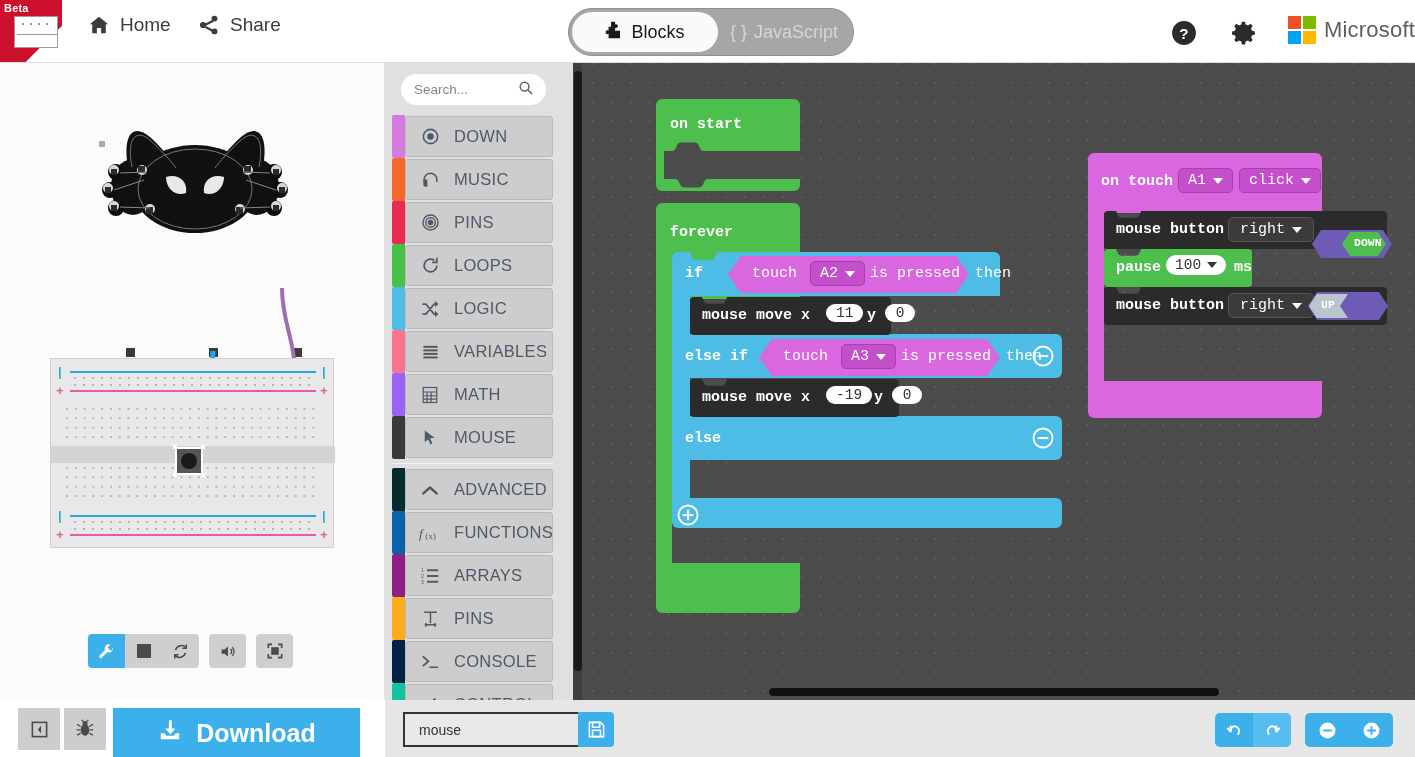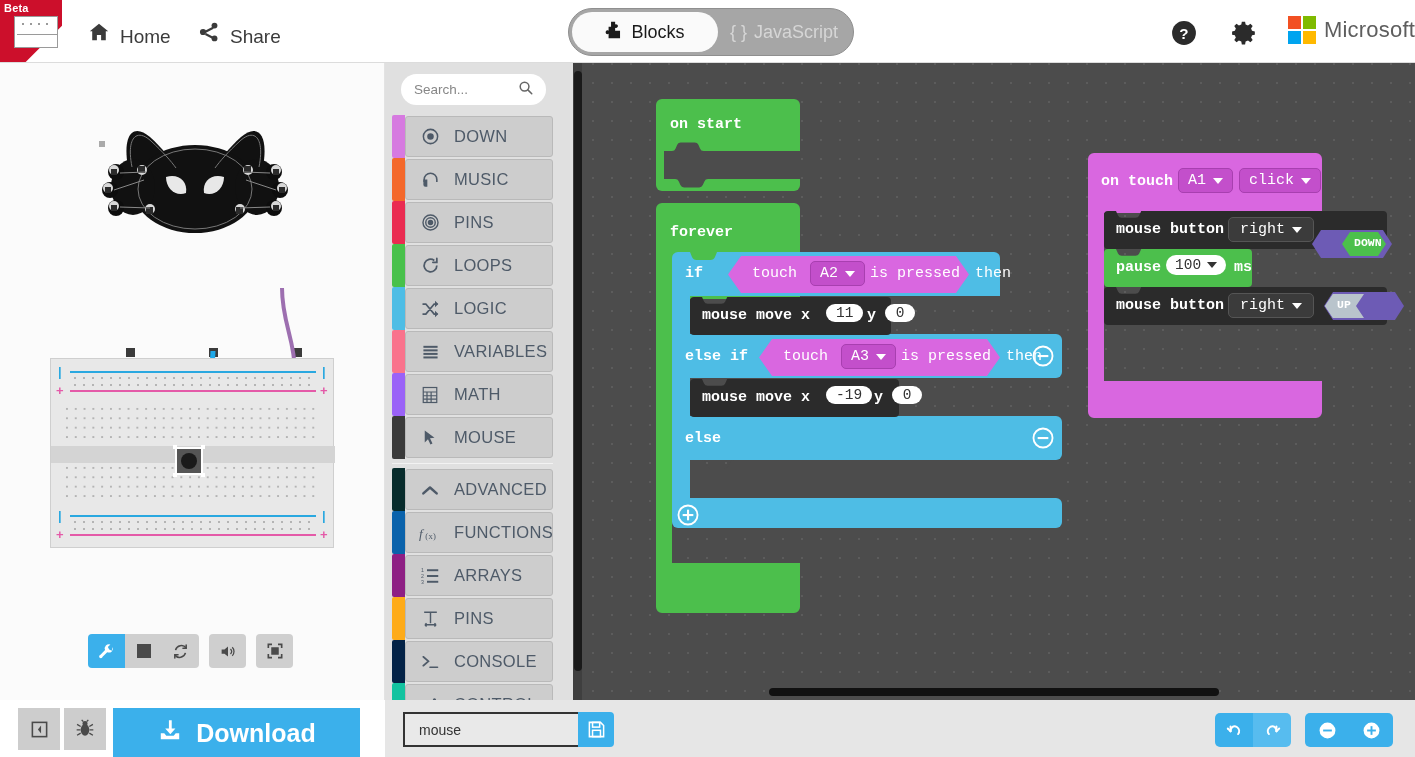--- a/index.html
+++ b/index.html
@@ -17,21 +17,21 @@
   #logo-box { position:absolute; left:14px; top:16px; width:44px; height:32px;
         border:1px solid #9a9a9a; background:#fff; }
   #logo-box .dots { position:absolute; left:6px; top:5px; width:32px; height:5px;
         background:
           radial-gradient(circle 1px at 2px 2px,#9a9a9a 99%,transparent 100%),
           radial-gradient(circle 1px at 10px 2px,#9a9a9a 99%,transparent 100%),
           radial-gradient(circle 1px at 18px 2px,#9a9a9a 99%,transparent 100%),
           radial-gradient(circle 1px at 26px 2px,#9a9a9a 99%,transparent 100%); }
   #logo-box .ln { position:absolute; left:2px; top:17px; width:40px; height:1px; background:#9a9a9a; }
 
-  .hbtn { position:absolute; top:14px; height:34px; display:flex; align-items:flex-end;
+  .hbtn { position:absolute; top:14px; height:34px; display:flex; align-items:flex-start;
           gap:10px; color:#3b3b3b; font-size:19px; cursor:pointer; }
   #home-btn { left:88px; }
   #share-btn { left:198px; }
 
   
   #view-toggle { position:absolute; left:568px; top:8px; width:286px; height:48px;
         border-radius:24px; background:#a6a6a6; border:1px solid #8f8f8f; display:flex;
         align-items:center; padding:3px; }
   #tab-blocks { width:146px; height:40px; border-radius:20px; background:#fafafa;
         display:flex; align-items:center; justify-content:center; gap:9px;
@@ -802,21 +802,21 @@
         <path d="M0 4 A4 4 0 014 0 H12 l2 4.4 a4 4 0 003.6 2.4 h14 a4 4 0 003.6-2.4 l2-4.4
                  H279 a4 4 0 014 4 V34 a4 4 0 01-4 4 H52 a4 4 0 00-3.6 2.4 H18
                  a4 4 0 01-3.6-2.4 H4 a4 4 0 01-4-4 Z" fill="#2b2b2b"></path>
       </svg>
       <span class="txt" style="position:absolute; left:12px; top:10px; font-weight:bold;">mouse button</span>
       <div class="dd" style="position:absolute; left:124px; top:6px; background:#3b3b3b;
            border:1px solid #555; padding:3px 11px;">
         <span>right</span>
         <span class="caret"></span>
       </div>
-      <div style="position:absolute; left:220px; top:5px; width:78px; height:28px;">
+      <div style="position:absolute; left:204px; top:5px; width:78px; height:28px;">
         <svg width="80" height="28" viewBox="0 0 80 28">
           <path d="M9 0 H71 l9 14 -9 14 H9 L0 14 Z" fill="#6d5bb5"></path>
           <path d="M9 2 H38 l-8 12 8 12 H9 L1 14 Z" fill="#b9c4cc"></path>
           <path d="M9 2 H40 l-8 12 8 12 H9 L1 14 Z" fill="#b9c4cc"></path>
         </svg>
         <span style="position:absolute; left:13px; top:6px; color:#fff; font-size:11.5px;
               font-weight:bold; font-family:'Liberation Mono', monospace;">UP</span>
       </div>
     </div>
   </div>

